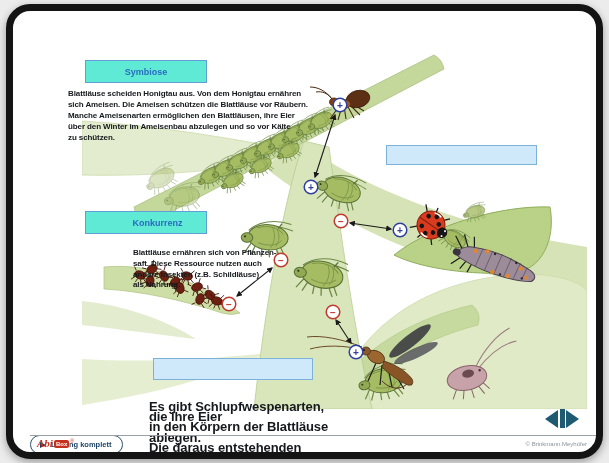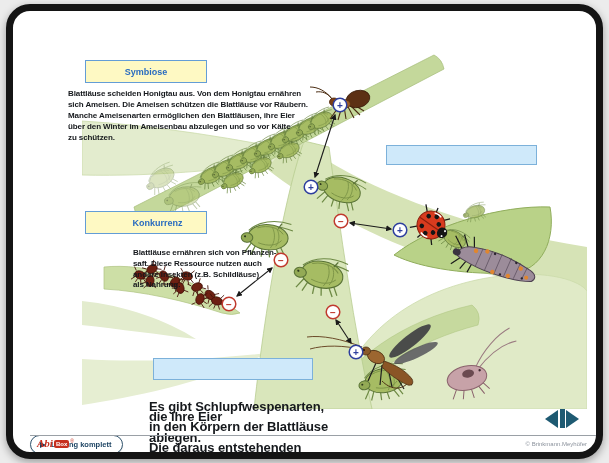--- a/index.html
+++ b/index.html
@@ -6,21 +6,21 @@
   body{background:#ececec;font-family:"Liberation Sans",sans-serif;}
   .screen{position:relative;width:609px;height:463px;background:#ececec;overflow:hidden;}
   .frame{position:absolute;left:6px;top:4px;width:597px;height:455px;box-sizing:border-box;
          border:7px solid #141414;border-radius:24px;background:#fff;overflow:hidden;
          box-shadow:0 3px 8px rgba(0,0,0,.35);}
   .content{position:absolute;left:-6px;top:-4px;width:609px;height:463px;}
 
   .illustration{position:absolute;left:75px;top:22px;width:505px;height:380px;}
 
   .term-box{position:absolute;left:78px;width:122px;height:23px;box-sizing:border-box;
-            border:1.5px solid #639dd6;background:#fef9c3;color:#2a6cc0;font-weight:bold;
+            border:1.5px solid #639dd6;background:#5eead4;color:#2a6cc0;font-weight:bold;
             font-size:9px;display:flex;align-items:center;justify-content:center;cursor:pointer;}
   .term-symbiose{top:53px;}
   .term-konkurrenz{top:204px;padding-left:23px;}
 
   .body-text{position:absolute;font-size:8px;font-weight:bold;color:#15181c;
              line-height:11px;white-space:pre-line;letter-spacing:-0.1px;}
   .txt-symbiose{left:61px;top:81px;width:290px;}
   .txt-konkurrenz{left:78px;top:241px;width:200px;line-height:10.8px;margin-left:48px;}
   .txt-praedation{left:372px;top:161px;width:170px;font-size:7.8px;line-height:9.6px;}
   .txt-parasitismus{left:142px;top:395px;width:185px;font-size:13px;line-height:10.2px;}

